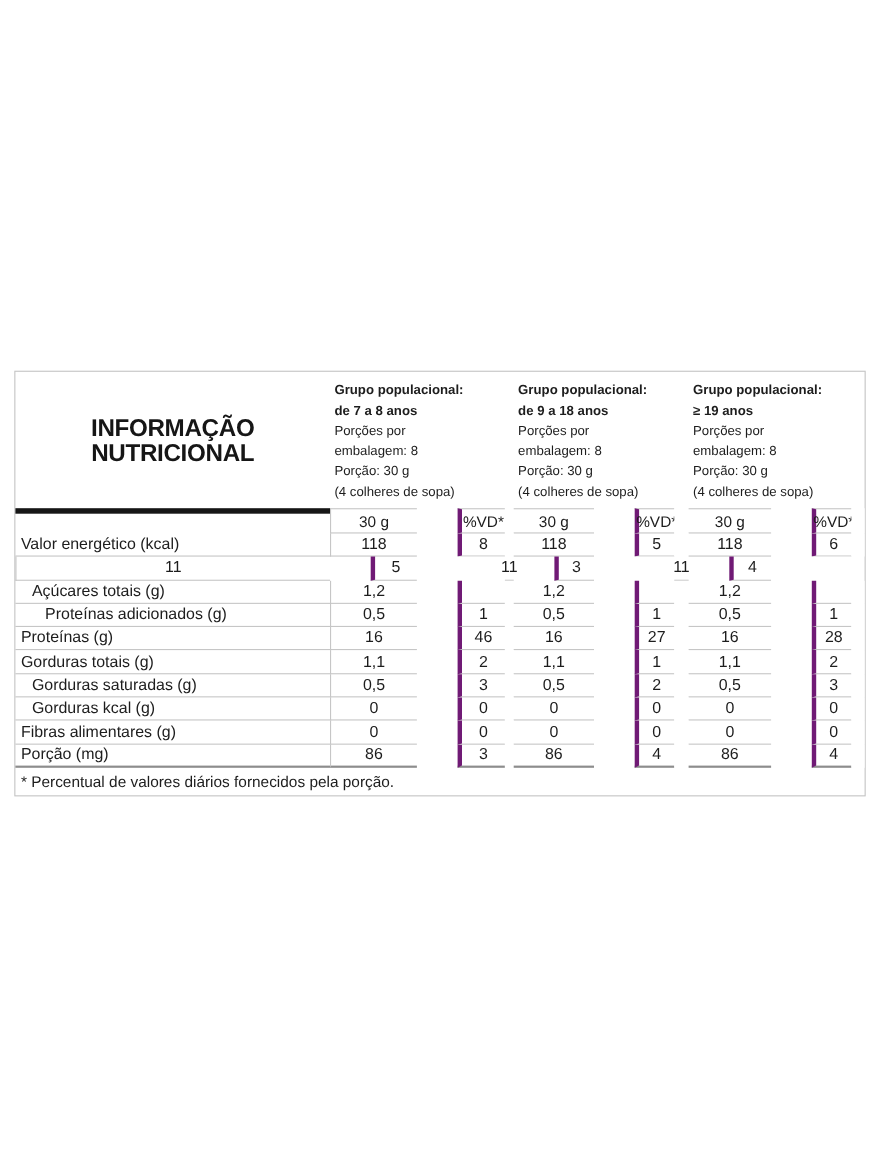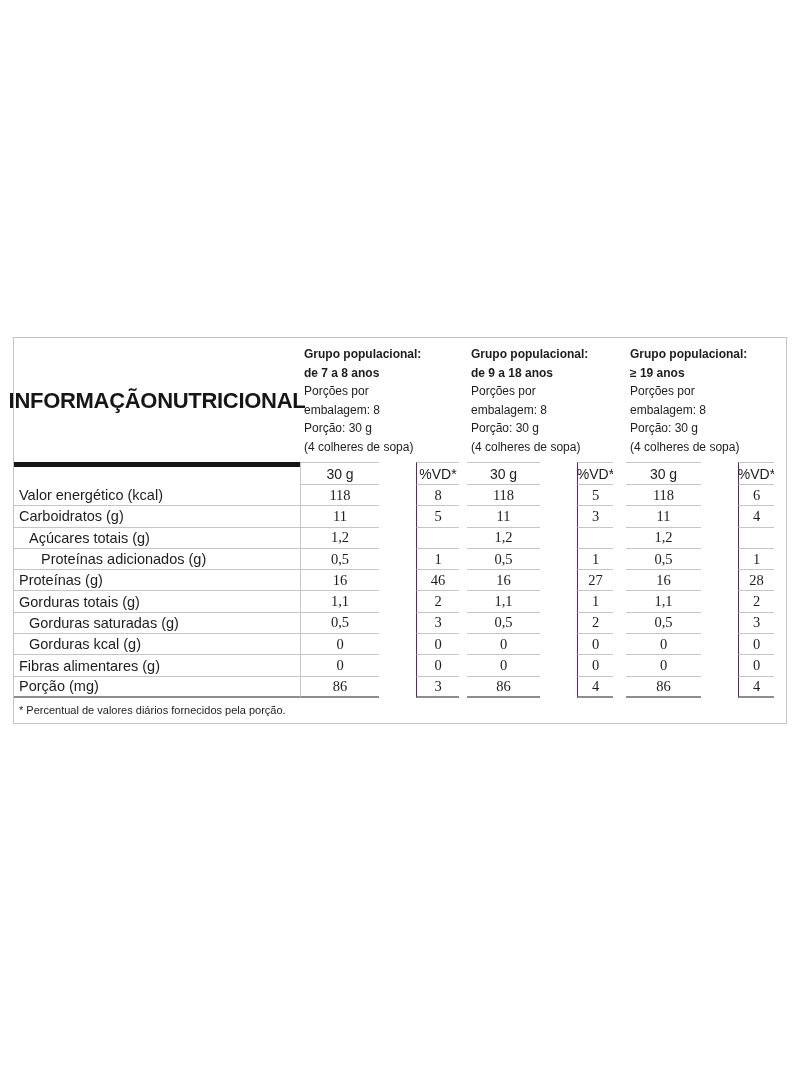--- a/index.html
+++ b/index.html
@@ -7,51 +7,51 @@
           font-family:"Liberation Sans", sans-serif;color:#1d1d1d;}
 
   .panel{position:absolute;left:13px;top:337px;width:774px;border:1px solid #c4c4c4;
          background:#ffffff;box-sizing:border-box;
          --cols:286px 79px 80px 8px 73px 73px 13px 75px 73px 1fr;}
 
   .hrow,.chrow,.trow,.frow{display:grid;grid-template-columns:var(--cols);}
 
   
   .hrow{height:124px;}
-  .titlecell{grid-column:1;display:flex;flex-direction:row;justify-content:center;
+  .titlecell{grid-column:1;display:flex;flex-direction:column;justify-content:center;
              align-items:center;text-align:center;}
   .titlecell div{font-weight:bold;font-size:22px;line-height:23px;letter-spacing:-0.3px;color:#161616;}
   .ghead{padding:7px 0 0 4px;font-size:12px;line-height:18.5px;white-space:nowrap;}
   .ghead .b{font-weight:bold;}
   .g1{grid-column:2 / span 3;}
   .g2{grid-column:5 / span 3;}
   .g3{grid-column:8 / span 3;}
 
   
   .chrow{height:23px;}
   .lblh{grid-column:1;border-top:5px solid #161616;}
   .hval{display:flex;align-items:center;justify-content:center;font-weight:normal;font-size:14px;
         border-top:1px solid #c6c6c6;border-bottom:1px solid #c6c6c6;box-sizing:border-box;}
 
   
   .trow{height:21.3px;}
   .cell{box-sizing:border-box;border-bottom:1px solid #c6c6c6;display:flex;align-items:center;}
   .lbl{font-size:14.5px;padding-left:5px;white-space:nowrap;}
   .lbl.ind1{padding-left:15px;}
   .lbl.ind2{padding-left:27px;}
-  .val{justify-content:center;font-size:14.5px;font-family:Liberation Serif, serif;}
+  .val{justify-content:center;font-size:14.5px;}
   .vfirst{border-left:1px solid #c6c6c6;}
-  .vdiv{border-left:1px solid #701a75;margin-left:37px;}
+  .vdiv{border-left:4px solid #701a75;margin-left:37px;}
   .gut,.rpad{background:#ffffff;}
   .rows .trow:last-child .cell{border-bottom:2px solid #8d8d8d;}
 
   
   .frow{height:25px;}
   .foot{grid-column:1 / -1;display:flex;align-items:center;padding-left:5px;
-        font-size:11px;white-space:nowrap;}
+        font-size:14px;white-space:nowrap;}
 </style>
 </head>
 <body>
 
 <div class="canvas">
   <div class="panel">
 
     <div class="hrow">
       <div class="titlecell">
         <div>INFORMAÇÃO</div>
@@ -106,21 +106,20 @@
         <div class="cell val vdiv">8</div>
         <div class="gut"></div>
         <div class="cell val">118</div>
         <div class="cell val vdiv">5</div>
         <div class="gut"></div>
         <div class="cell val">118</div>
         <div class="cell val vdiv">6</div>
         <div class="rpad"></div>
       </div>
         <div class="trow">
-        <div class="cell lbl">Carboidratos (g)</div>
         <div class="cell val vfirst">11</div>
         <div class="cell val vdiv">5</div>
         <div class="gut"></div>
         <div class="cell val">11</div>
         <div class="cell val vdiv">3</div>
         <div class="gut"></div>
         <div class="cell val">11</div>
         <div class="cell val vdiv">4</div>
         <div class="rpad"></div>
       </div>

